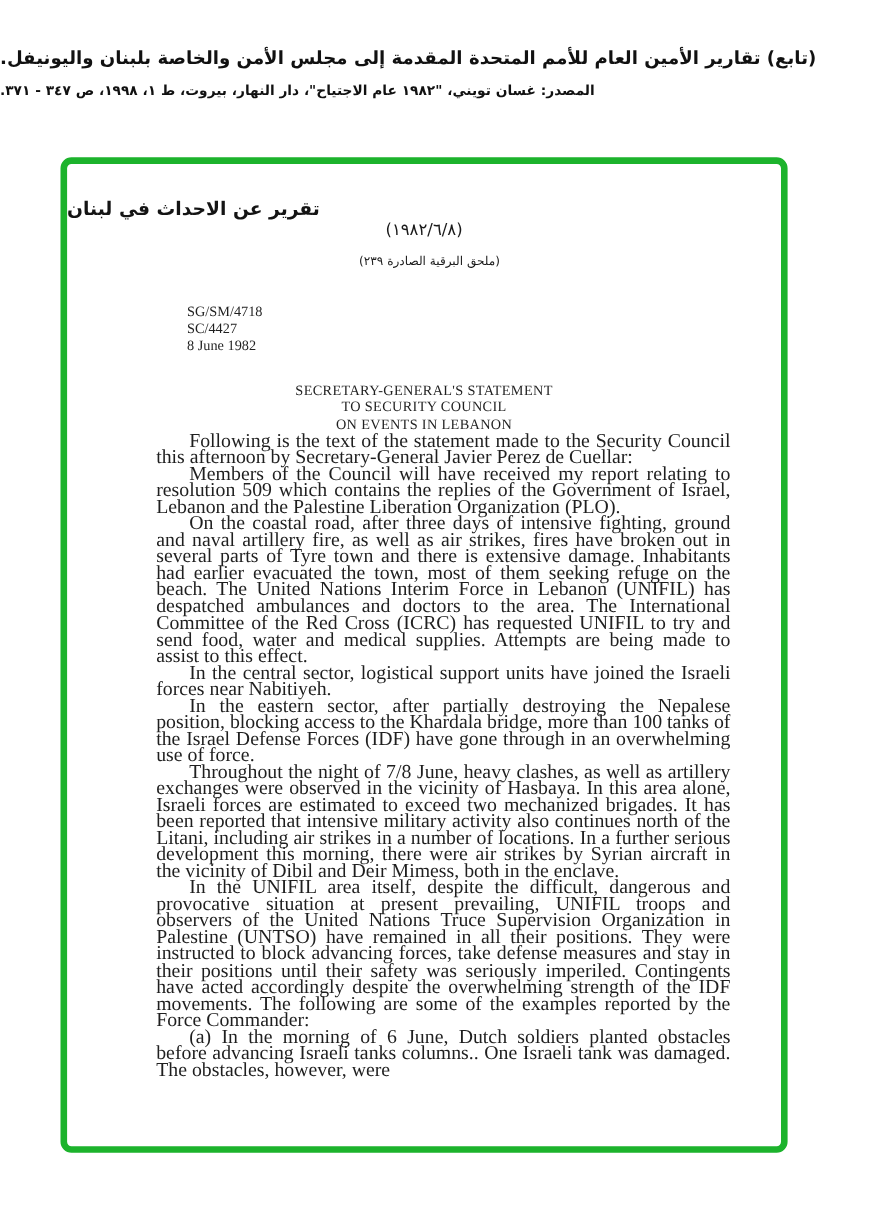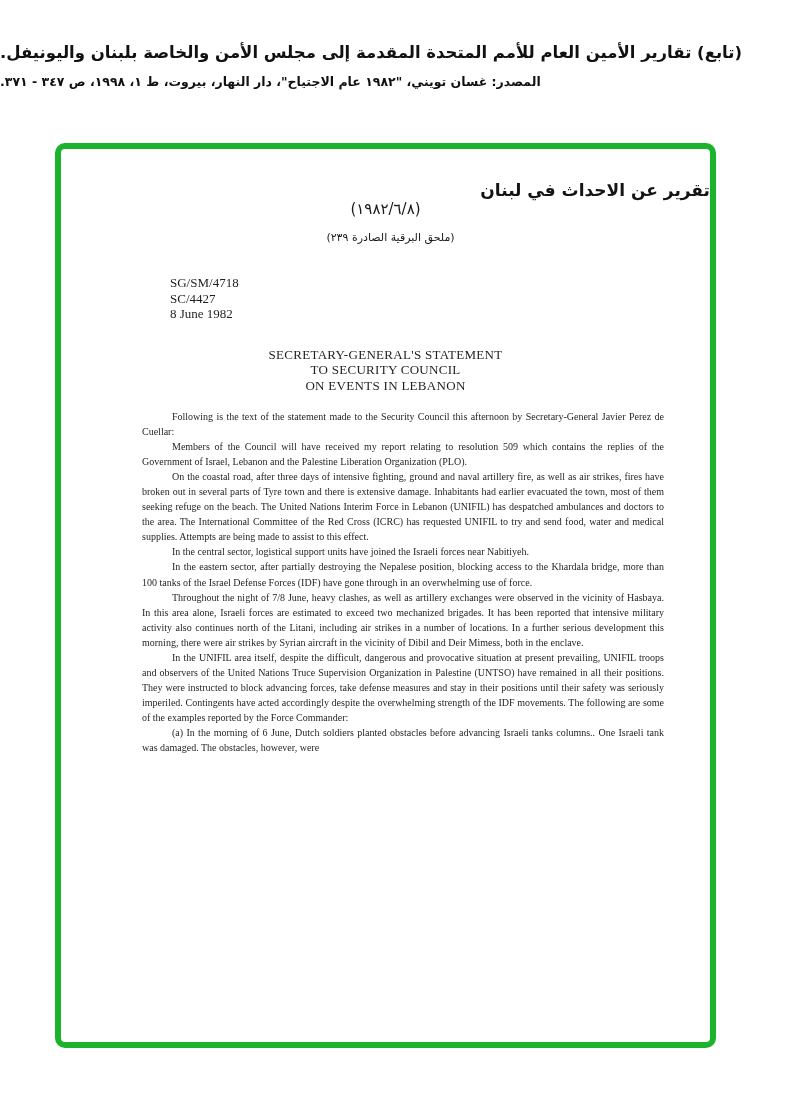--- a/index.html
+++ b/index.html
@@ -55,21 +55,21 @@
   
   .doc {
     position: relative;
     width: 100%;
     height: 100%;
     font-family: "Liberation Serif", serif;
     color: #1f1f1f;
   }
   .doc-title-ar {
     margin-top: 31px;
-    text-align: right;
+    text-align: left;
     direction: rtl;
     font-family: "DejaVu Sans", sans-serif;
     font-weight: 700;
     font-size: 17px;
     color: #141414;
   }
   .doc-date-ar {
     text-align: center;
     direction: ltr;
     font-family: "DejaVu Sans", sans-serif;
@@ -94,25 +94,24 @@
     line-height: 15.5px;
   }
   .statement-heading {
     margin-top: 25px;
     text-align: center;
     font-size: 13px;
     line-height: 15.5px;
     letter-spacing: 0.3px;
   }
   .body-text {
-    margin-top: 16px;
     margin-left: 81px;
     width: 522px;
     text-align: justify;
-    font-size: 10px;
+    font-size: 18px;
     line-height: 15.05px;
   }
   .body-text p {
     margin: 0;
     text-indent: 30px;
   }
 </style>
 </head>
 <body>
 

